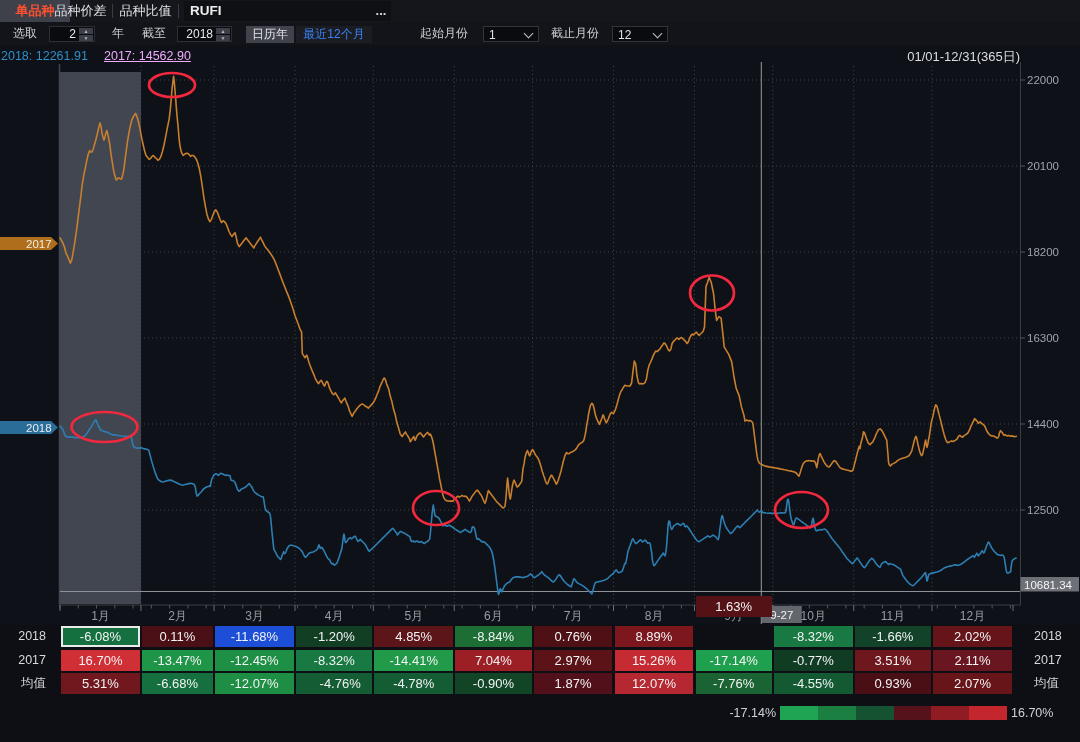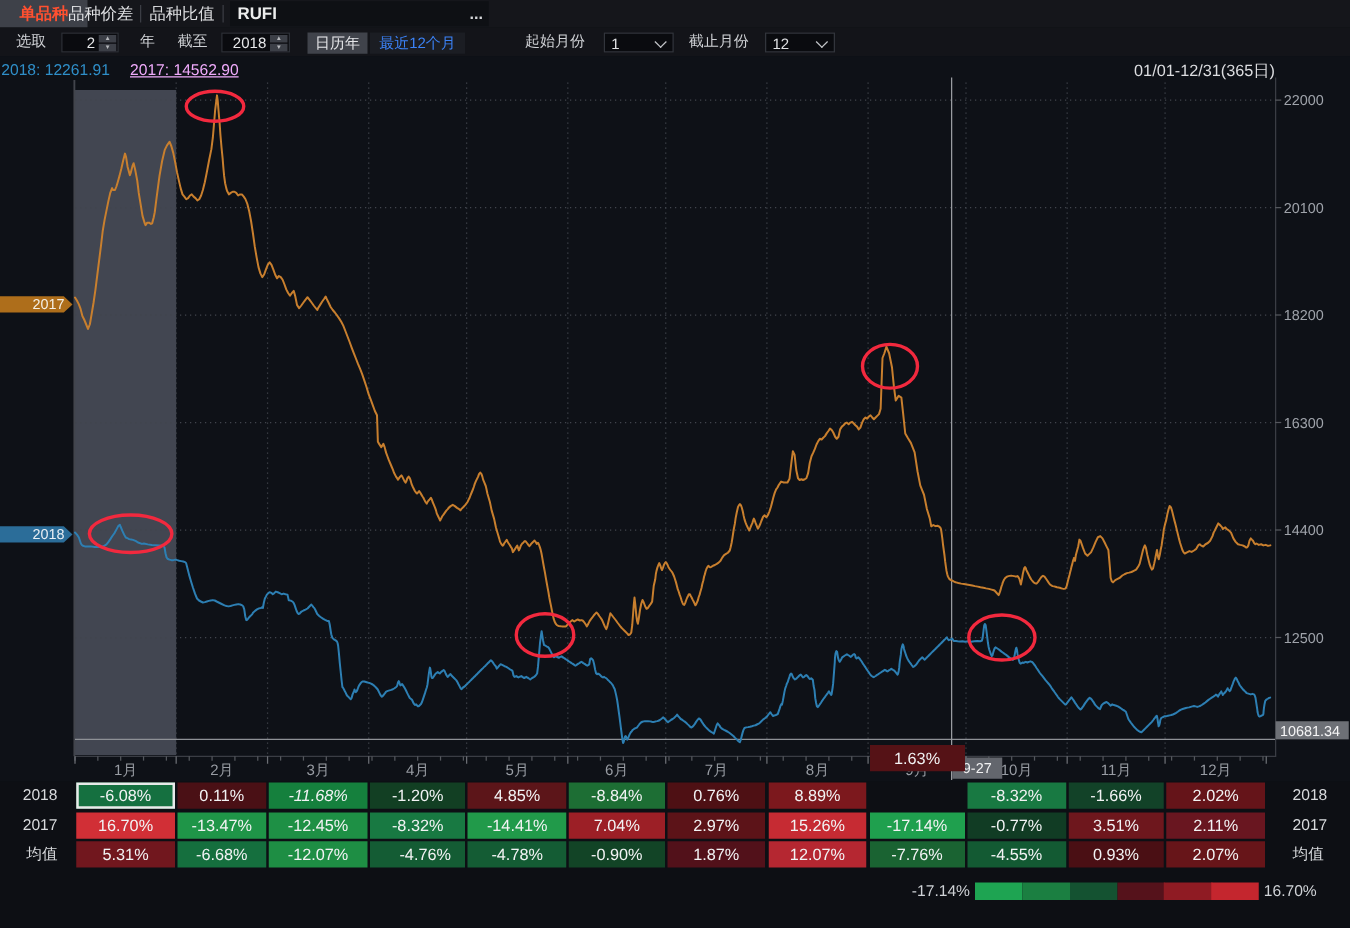--- a/index.html
+++ b/index.html
@@ -194,21 +194,21 @@
 <text x="813.262" y="575" fill="#989ca3" font-size="12" text-anchor="middle" font-family="Liberation Sans">10月</text>
 <text x="892.896" y="575" fill="#989ca3" font-size="12" text-anchor="middle" font-family="Liberation Sans">11月</text>
 <text x="972.53" y="575" fill="#989ca3" font-size="12" text-anchor="middle" font-family="Liberation Sans">12月</text>
 <rect x="761.8" y="561" width="40" height="17" fill="#63666d"></rect>
 <text x="781.8" y="573.5" fill="#f2f2f3" font-size="11.5" text-anchor="middle" font-family="Liberation Sans">9-27</text>
 </svg>
     <div class="rowlab" style="left:0px;top:626px;width:46px;text-align:right;">2018</div>
 <div class="rowlab" style="left:1034px;top:626px;width:46px;text-align:left;">2018</div>
 <div class="cell" style="left:61px;top:626px;width:78.9px;background:#157040;border:2px solid #e9eaea;line-height:17px;">-6.08%</div>
 <div class="cell" style="left:141.9px;top:626px;width:71.1px;background:#4a1015;">0.11%</div>
-<div class="cell" style="left:215px;top:626px;width:78.9px;background:#15803d;font-style:italic;">-11.68%</div>
+<div class="cell" style="left:215px;top:626px;width:78.9px;background:#1d4ed8;">-11.68%</div>
 <div class="cell" style="left:296px;top:626px;width:76.3px;background:#123f23;">-1.20%</div>
 <div class="cell" style="left:374.3px;top:626px;width:78.9px;background:#5c1519;">4.85%</div>
 <div class="cell" style="left:455.3px;top:626px;width:76.3px;background:#1d6e34;">-8.84%</div>
 <div class="cell" style="left:533.6px;top:626px;width:78.9px;background:#4e1014;">0.76%</div>
 <div class="cell" style="left:614.5px;top:626px;width:78.9px;background:#7c181d;">8.89%</div>
 <div class="cell" style="left:695.5px;top:596px;width:76.3px;background:#551216;">1.63%</div>
 <div class="cell" style="left:773.8px;top:626px;width:78.9px;background:#187942;">-8.32%</div>
 <div class="cell" style="left:854.7px;top:626px;width:76.3px;background:#124228;">-1.66%</div>
 <div class="cell" style="left:933.1px;top:626px;width:78.9px;background:#651419;">2.02%</div>
 <div class="rowlab" style="left:0px;top:649.5px;width:46px;text-align:right;">2017</div>

